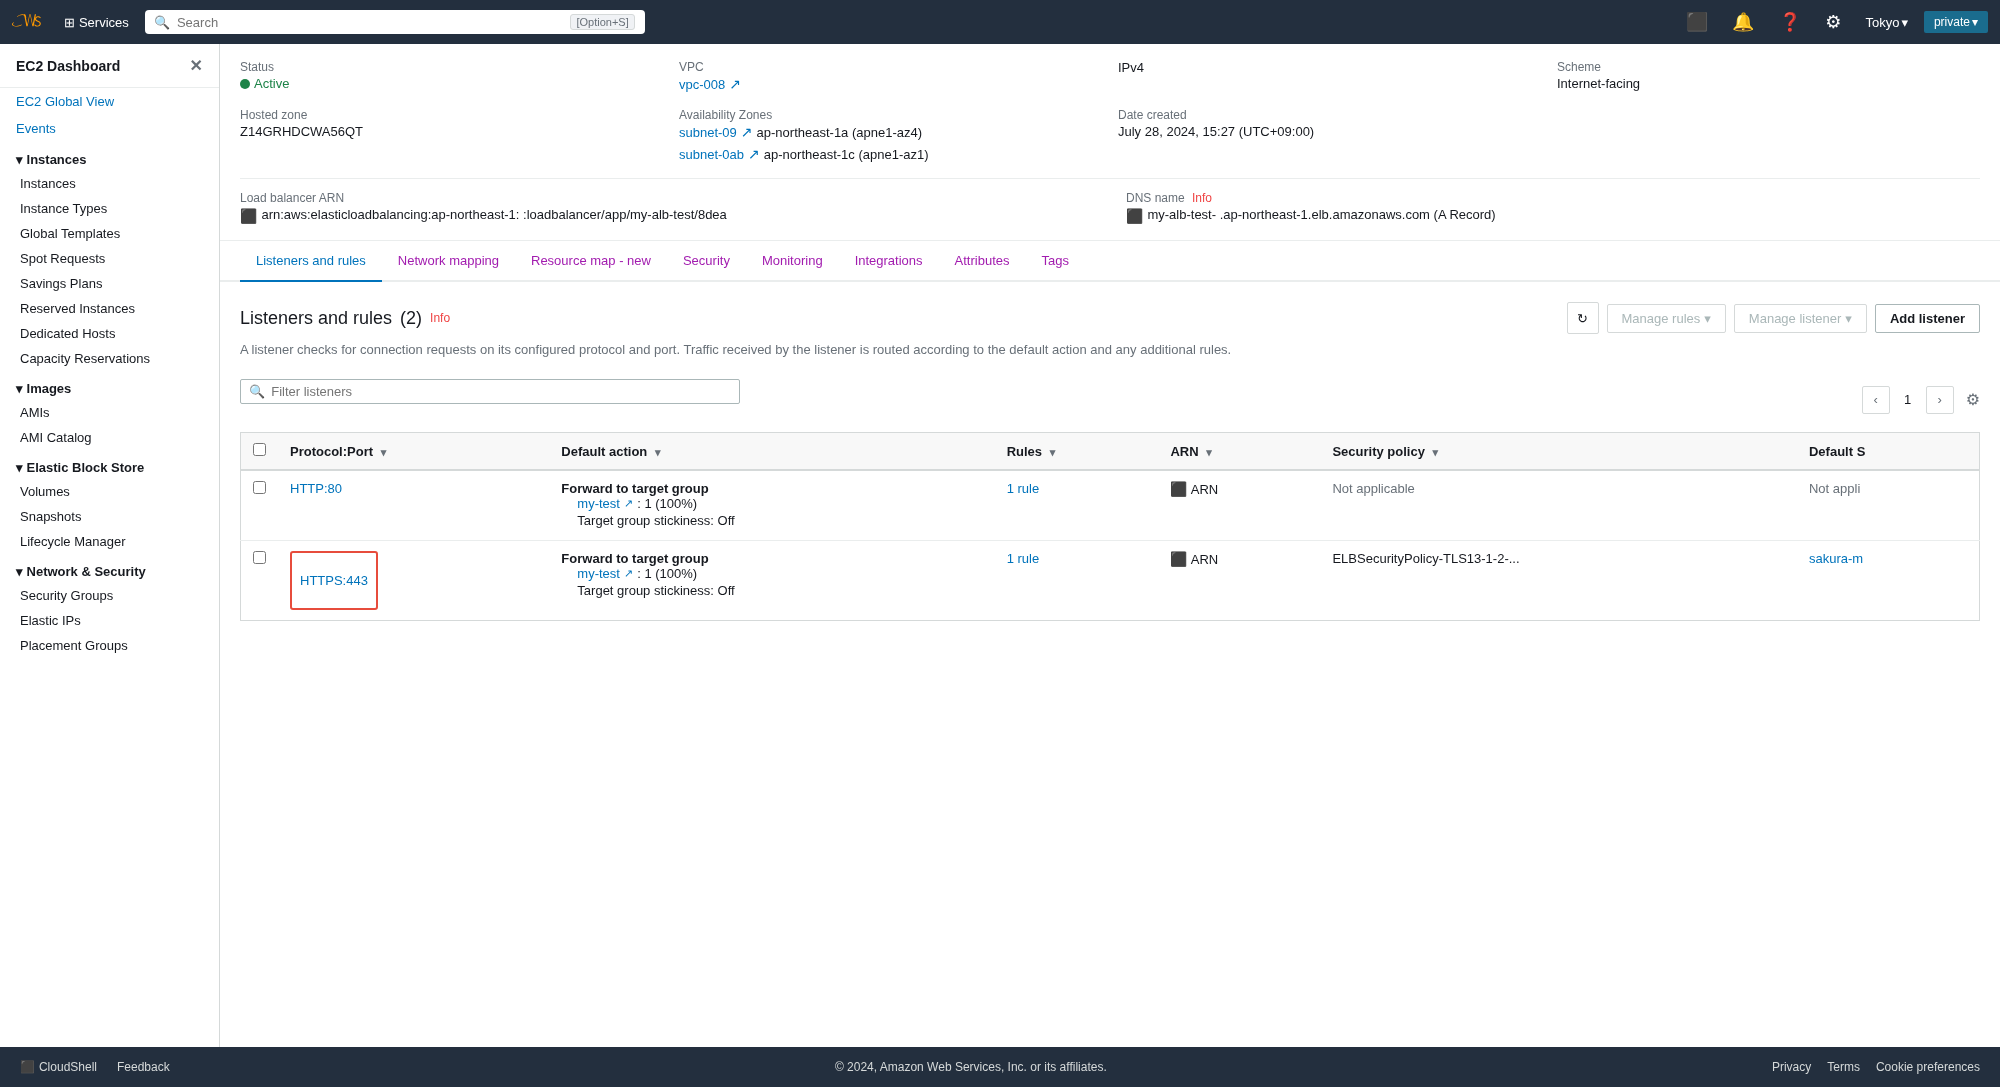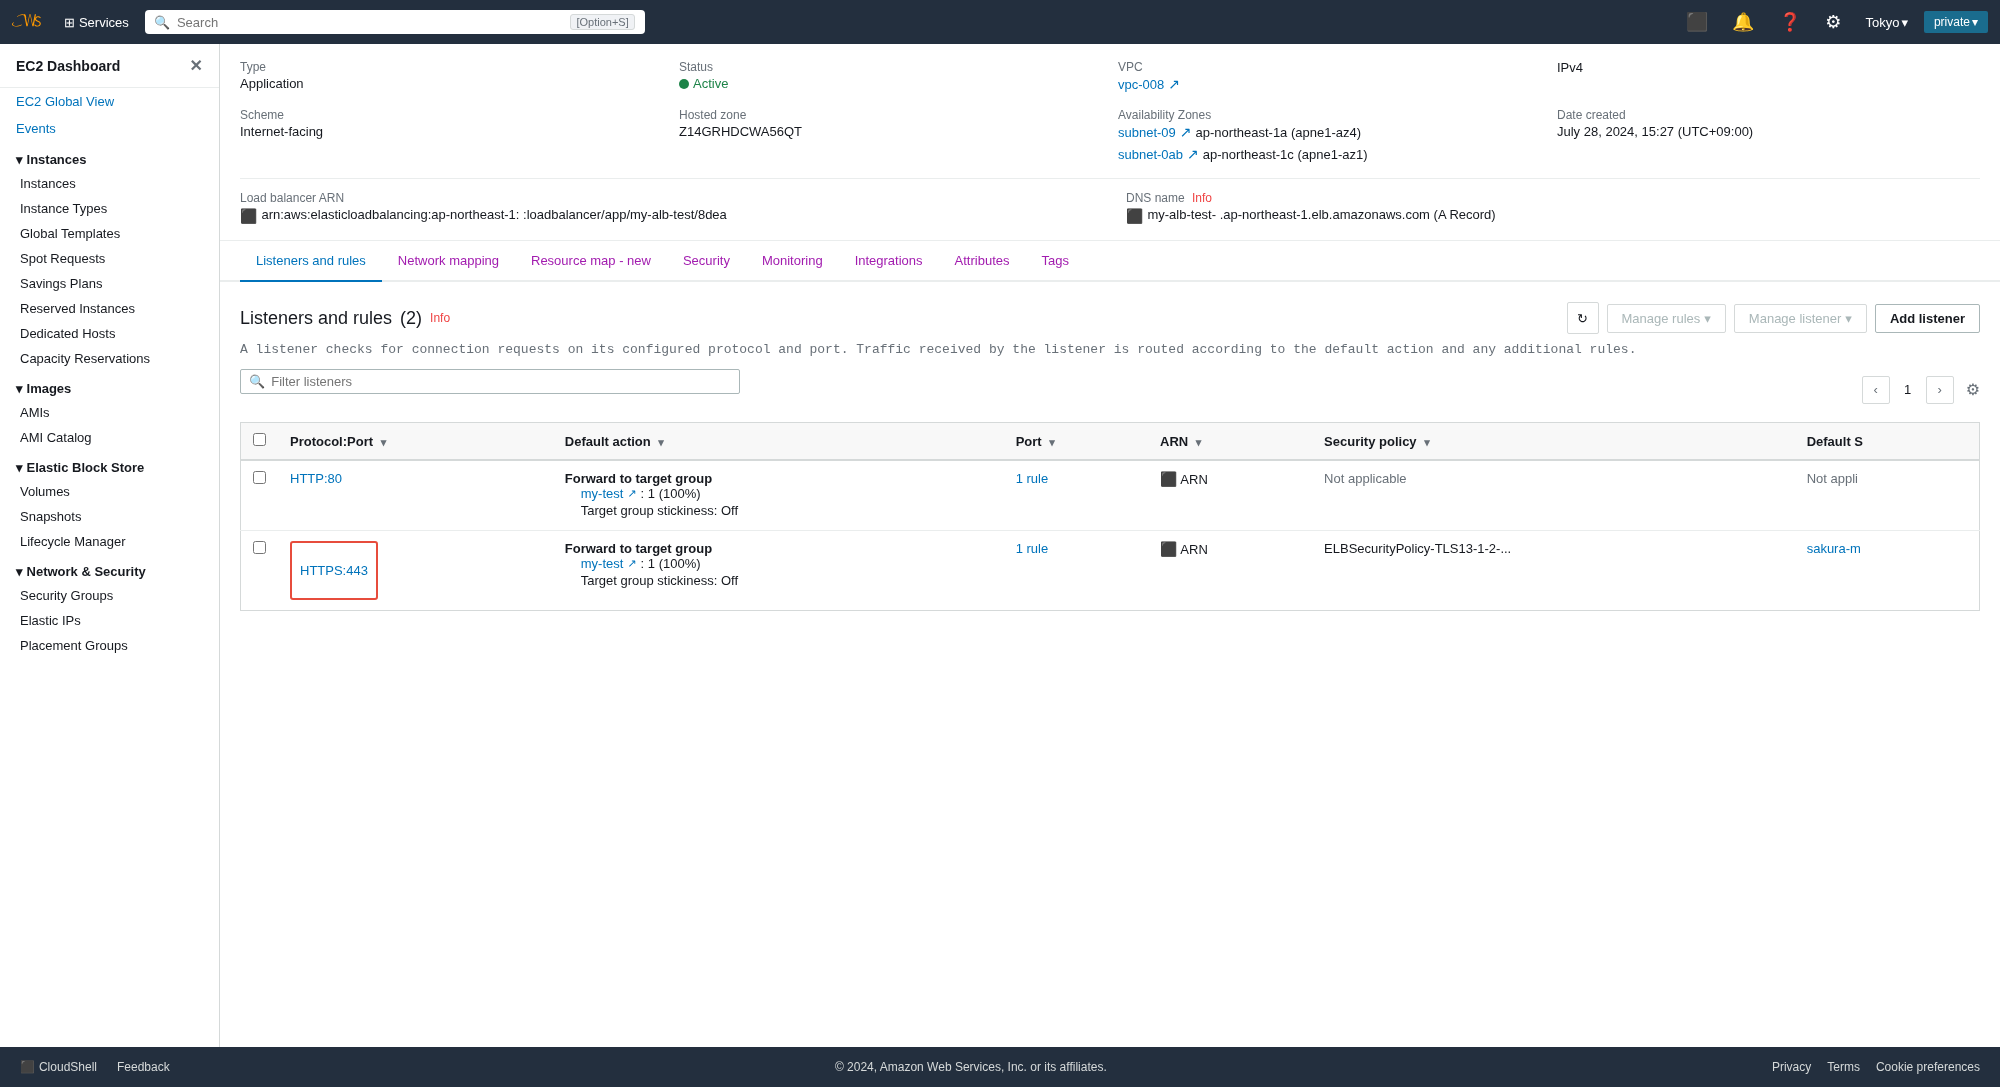--- a/index.html
+++ b/index.html
@@ -54,21 +54,21 @@
     
     .tabs { display: flex; border-bottom: 2px solid #eaeded; background: #fff; padding: 0 20px; gap: 0; }
     .tab { padding: 12px 16px; cursor: pointer; font-size: 13px; color: #a21caf; border-bottom: 2px solid transparent; margin-bottom: -2px; white-space: nowrap; }
     .tab.active { color: #0073bb; border-bottom-color: #0073bb; font-weight: 500; }
 
     
     .section { padding: 20px; }
     .section-header { display: flex; justify-content: space-between; align-items: center; margin-bottom: 8px; }
     .section-title { font-size: 18px; font-weight: 400; color: #16191f; display: flex; align-items: center; gap: 8px; }
     .info-link { color: #ef4444; font-size: 12px; cursor: pointer; }
-    .section-desc { font-size: 13px; color: #687078; margin-bottom: 12px; font-family: Liberation Mono, monospace; }
+    .section-desc { font-size: 13px; color: #687078; margin-bottom: 22px; }
 
     .section-actions { display: flex; gap: 8px; align-items: center; }
     .btn { padding: 6px 14px; border-radius: 2px; border: 1px solid #d5d9d9; cursor: pointer; font-size: 13px; background: #fff; color: #16191f; display: flex; align-items: center; gap: 4px; }
     .btn-primary { background: #fff; border: 1px solid #aab7b8; color: #16191f; font-weight: 600; }
     .btn-icon { padding: 6px; width: 32px; height: 32px; display: flex; align-items: center; justify-content: center; }
     .btn-disabled { color: #aab7b8; cursor: default; }
 
     .filter-bar { display: flex; align-items: center; background: #fff; border: 1px solid #aab7b8; border-radius: 2px; padding: 4px 8px; gap: 6px; margin-bottom: 16px; width: 500px; }
     .filter-bar input { border: none; outline: none; font-size: 13px; flex: 1; color: #0369a1; }
 
@@ -197,24 +197,20 @@
       <div class="sub-item"><span>Elastic IPs</span></div>
       <div class="sub-item"><span>Placement Groups</span></div>
     </div>
   </aside>
 
   <main class="main">
 
     <div class="detail-header">
       <div class="detail-grid">
 
-        <div class="detail-cell">
-          <div class="detail-label">Type</div>
-          <div class="detail-value">Application</div>
-        </div>
         <div class="detail-cell">
           <div class="detail-label">Status</div>
           <div class="detail-value status-active">
             <span class="status-dot"></span>
             <span>Active</span>
           </div>
         </div>
         <div class="detail-cell">
           <div class="detail-label">VPC</div>
           <div class="detail-value">
@@ -358,21 +354,21 @@
               </th>
               <th>
                 <span>Protocol:Port</span>
                 <span class="sort-icon">▾</span>
               </th>
               <th>
                 <span>Default action</span>
                 <span class="sort-icon">▾</span>
               </th>
               <th>
-                <span>Port</span>
+                <span>Rules</span>
                 <span class="sort-icon">▾</span>
               </th>
               <th>
                 <span>ARN</span>
                 <span class="sort-icon">▾</span>
               </th>
               <th>
                 <span>Security policy</span>
                 <span class="sort-icon">▾</span>
               </th>

